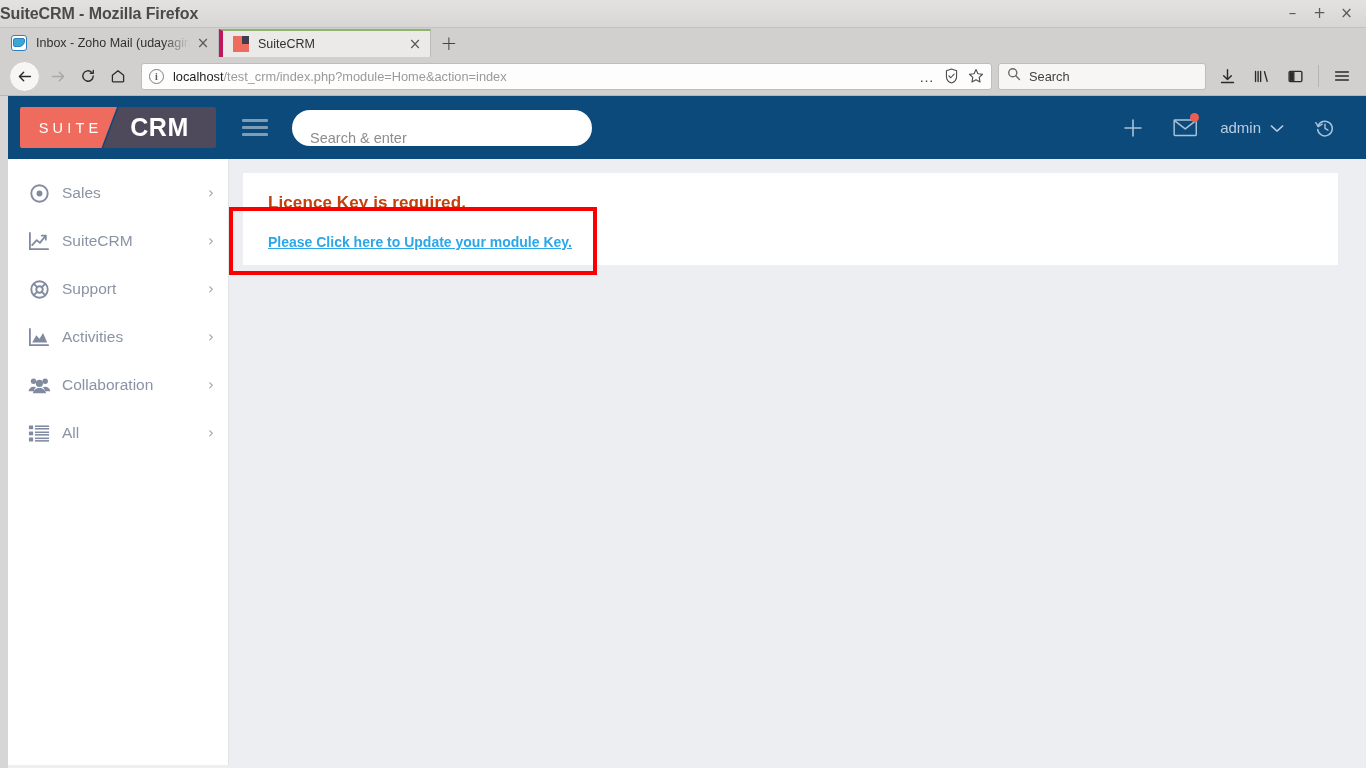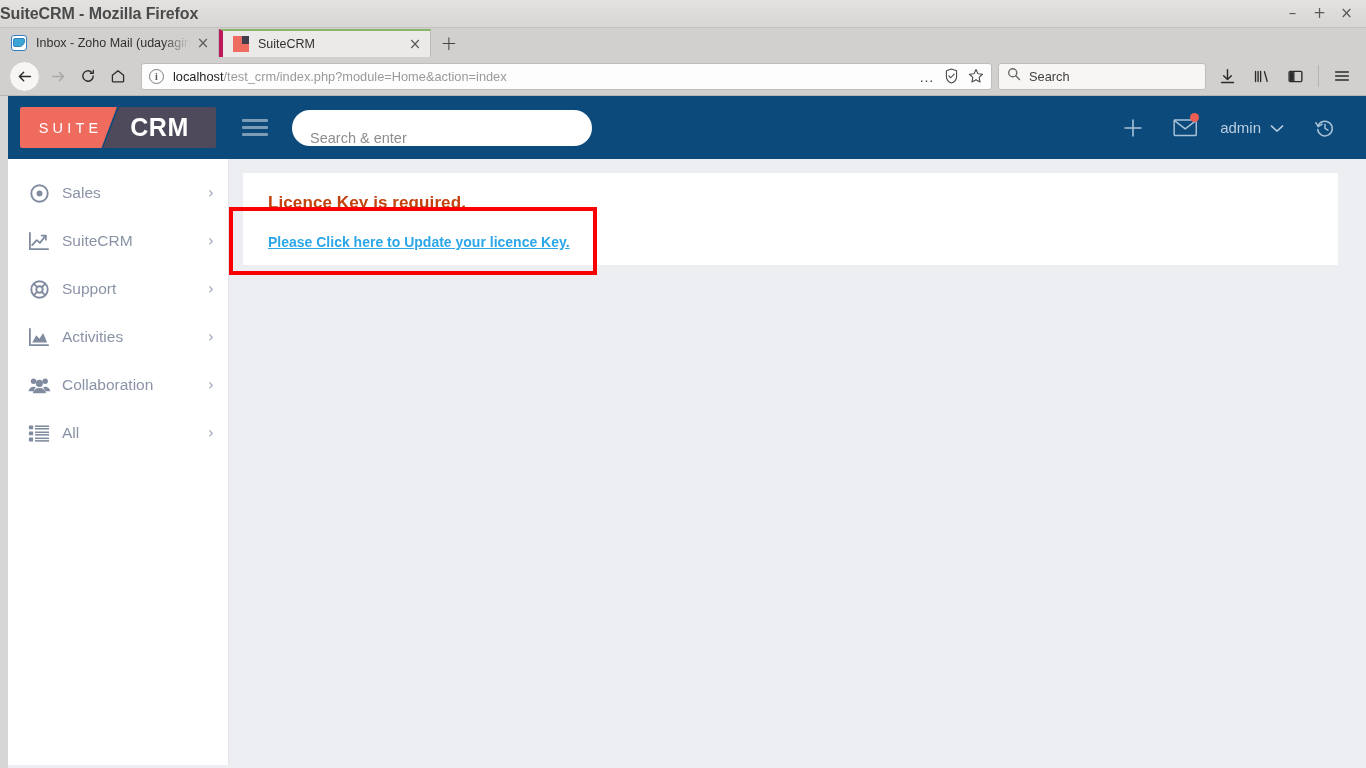--- a/index.html
+++ b/index.html
@@ -538,21 +538,21 @@
         </span>
         <span class="side-label">All</span>
         <span class="side-chev">›</span>
       </div>
 
     </div>
 
     <div class="content">
       <div class="panel">
         <div class="panel-title">Licence Key is required.</div>
-        <a class="panel-link" href="#">Please Click here to Update your licence Key.</a>
+        <a class="panel-link" href="#">Please Click here to Update your module Key.</a>
       </div>
       <div class="redbox"></div>
     </div>
 
   </div>
 </div>
 
 <div class="taskbar">
   <div class="tb-menu">
     

